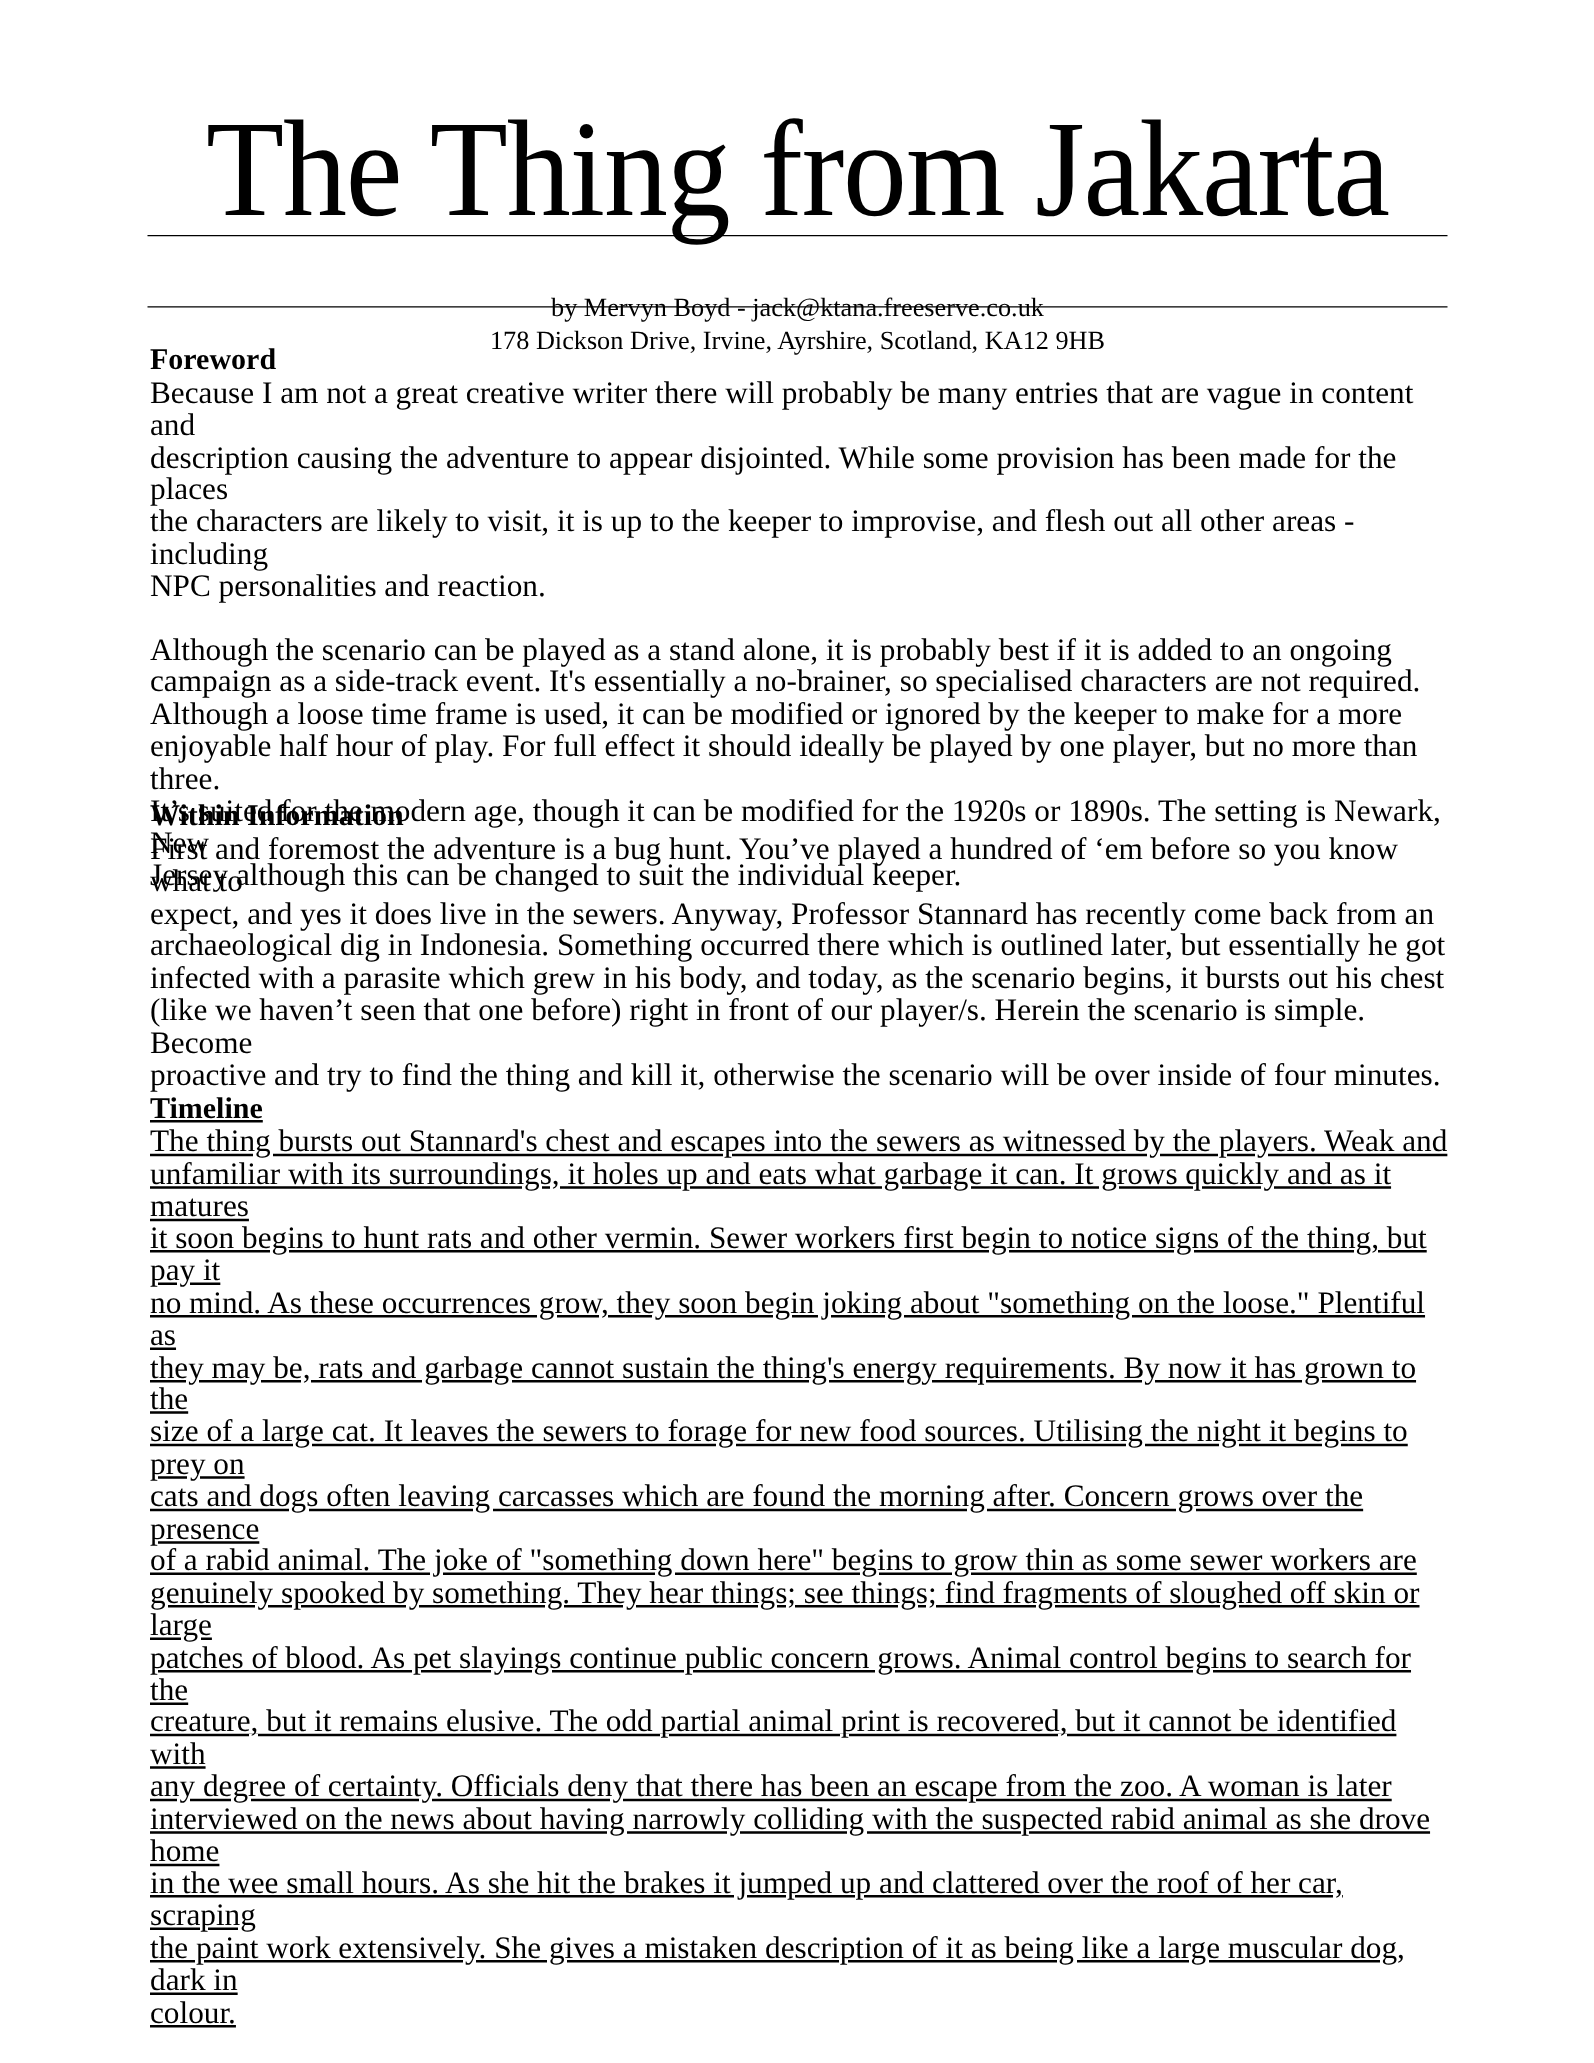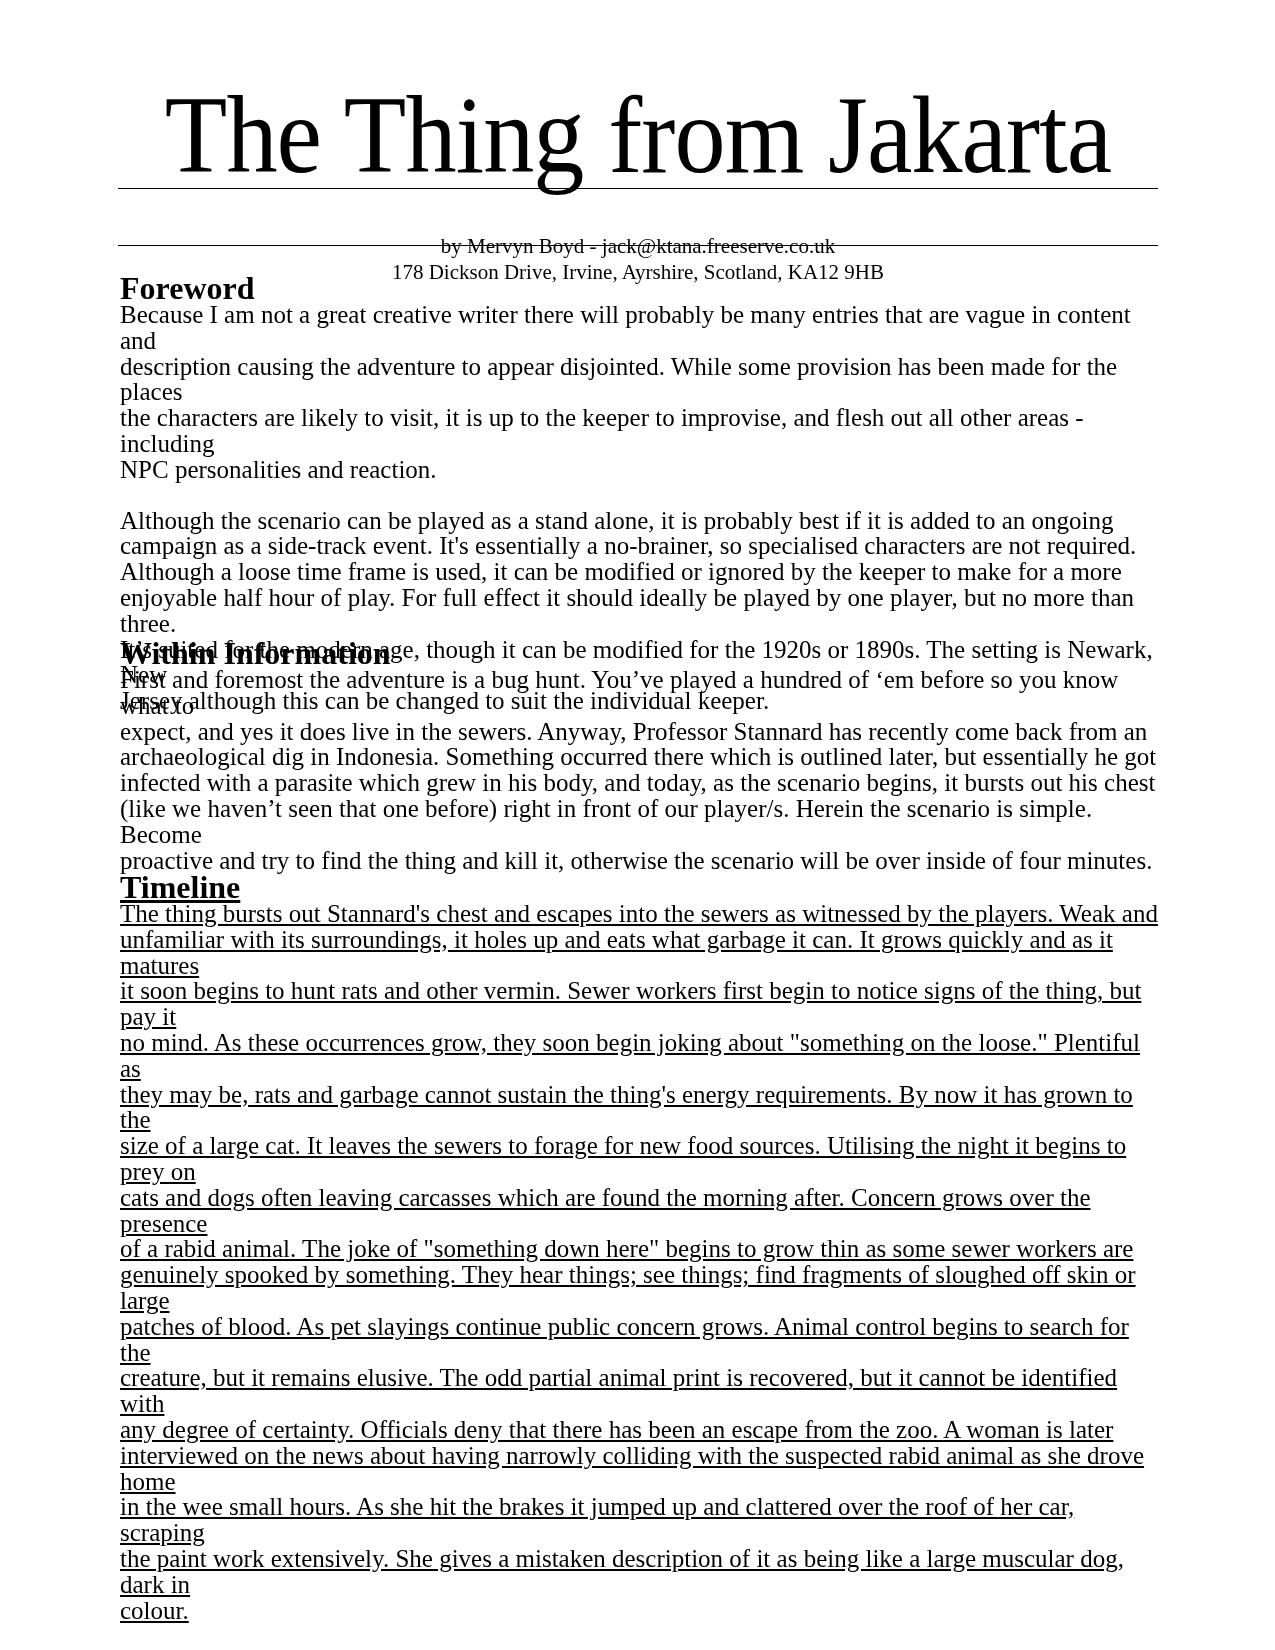--- a/index.html
+++ b/index.html
@@ -4,21 +4,21 @@
 <style>
   html, body { margin: 0; padding: 0; background: #ffffff; }
   body { width: 1275px; height: 1650px; position: relative; overflow: hidden; font-family: "Liberation Serif", "DejaVu Serif", serif; color: #000; }
   .page { position: absolute; left: 118px; top: 0; width: 1040px; }
   .title { position: absolute; left: 0; top: 80px; width: 1040px; text-align: center; font-size: 110px; line-height: 110px; letter-spacing: -1px; white-space: nowrap; transform: scaleX(0.93); transform-origin: center; }
   .rule { position: absolute; left: 0; width: 1040px; height: 0; border-top: 1.5px solid #000; }
   .rule.r1 { top: 188px; }
   .rule.r2 { top: 245px; }
   .byline { position: absolute; left: 0; top: 192px; width: 1040px; text-align: center; font-size: 21px; line-height: 26px; margin-top: 41px; }
   .section { position: absolute; left: 2px; width: 1040px; }
-  .heading { font-weight: bold; font-size: 32px; line-height: 28px; margin: 0; }
+  .heading { font-weight: bold; font-size: 24px; line-height: 28px; margin: 0; }
   .para { font-size: 25px; line-height: 25.8px; margin: 0; white-space: pre-line; }
   .para + .para { margin-top: 25px; }
 </style>
 </head>
 <body>
 
 <div class="page">
   <div class="title">The Thing from Jakarta</div>
   <div class="rule r1"></div>
   <div class="byline">

